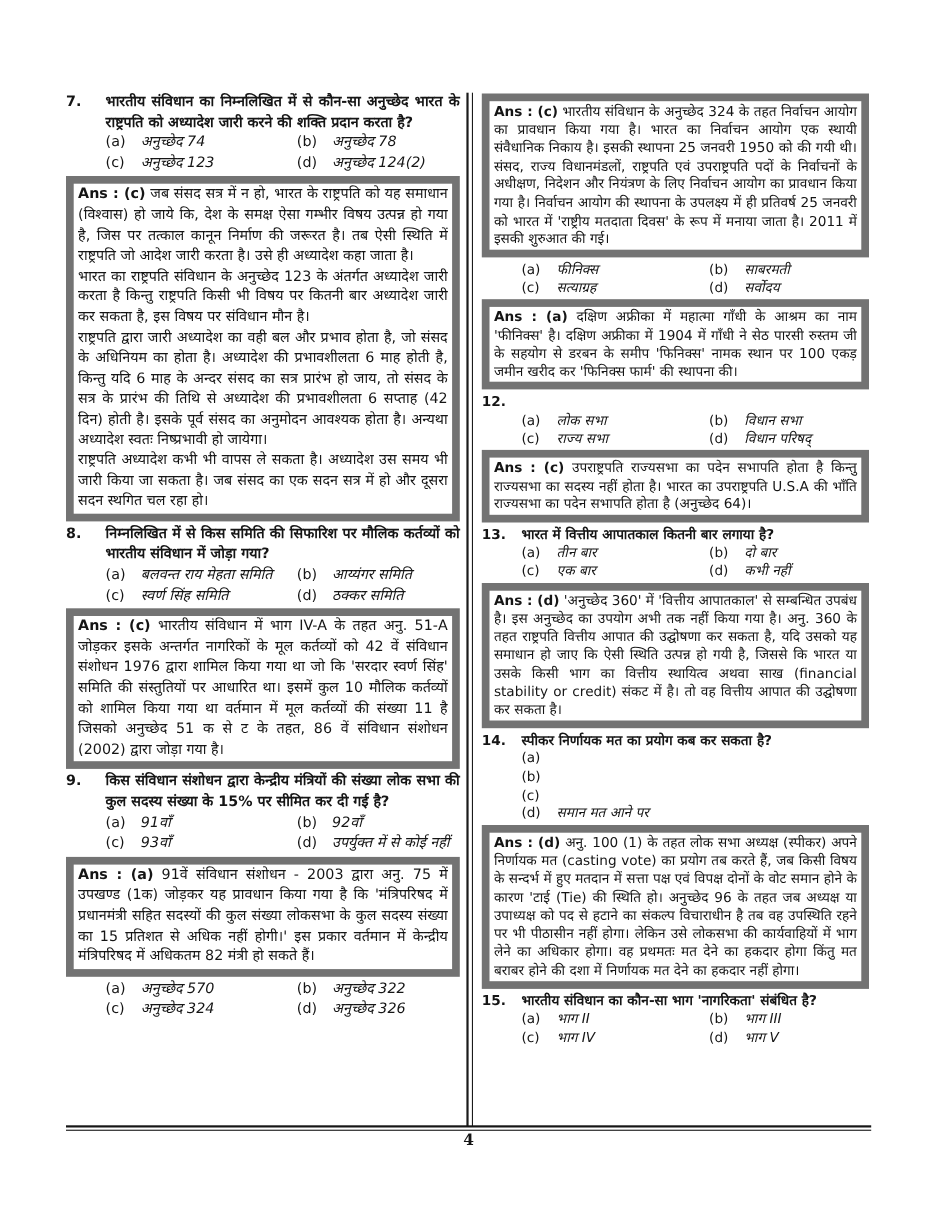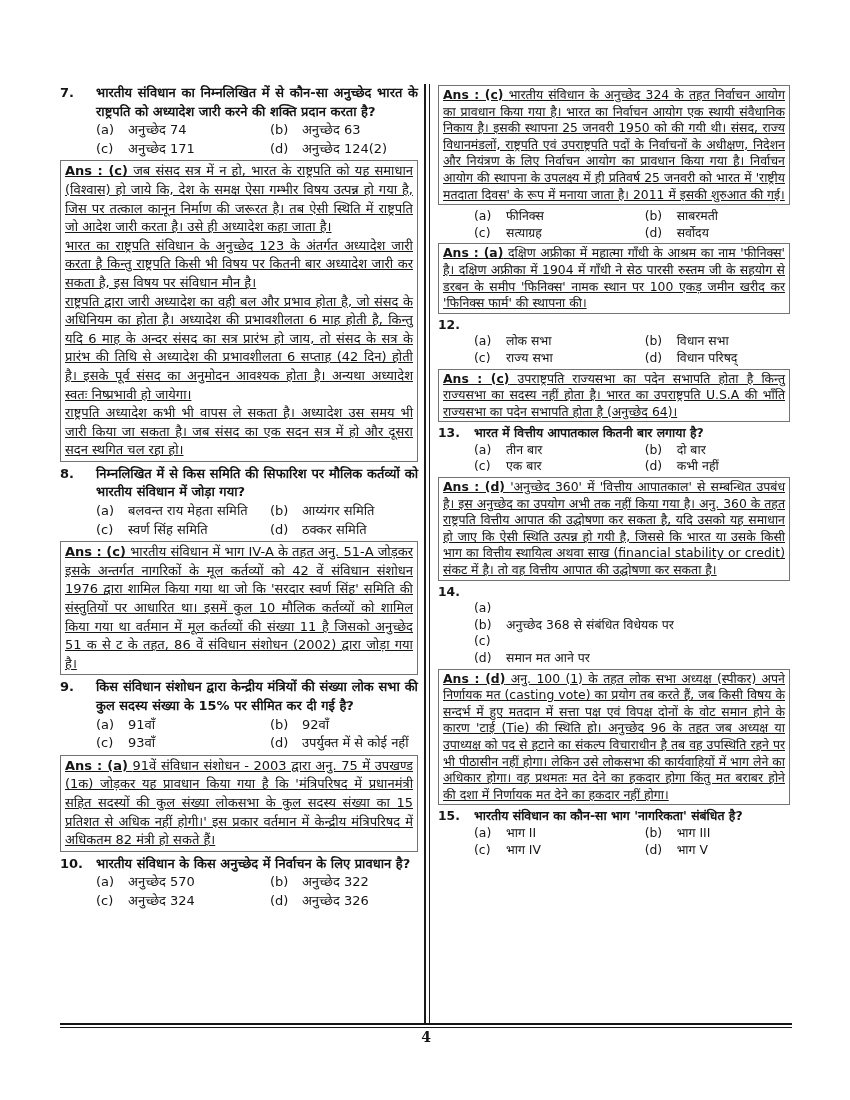--- a/index.html
+++ b/index.html
@@ -17,22 +17,22 @@
   .col-right{width:352px;padding-left:7px;font-size:12.4px;line-height:16.6px;}
   .divider{flex:0 0 3px;border-left:2px solid #1b1b1b;border-right:1px solid #1b1b1b;margin:0 1px;}
   .q{margin:0 0 2px 0;}
   .q-row{display:flex;}
   .q-num{font-weight:bold;flex:0 0 36px;}
   .q-text{flex:1;text-align:justify;font-weight:bold;}
   .opts{margin-left:36px;display:grid;grid-template-columns:54% 46%;}
   .opts.stacked{grid-template-columns:100%;}
   .opt{display:flex;}
   .opt-key{flex:0 0 32px;}
-  .opt-text{flex:1;}
-  .ans{border:1px solid #737373;padding:1px 4px;margin:1px 0 3px 0;text-align:justify;text-decoration:underline;}
+  .opt-text{flex:1;font-style:italic;}
+  .ans{border:7px solid #737373;padding:1px 4px;margin:1px 0 3px 0;text-align:justify;}
   .ans p{margin:0;}
   .ans b{font-weight:bold;}
   .rule{position:absolute;left:60px;top:1023px;width:732px;height:2px;
     border-top:2px solid #151515;border-bottom:1px solid #151515;}
   .pagenum{position:absolute;left:60px;top:1029px;width:732px;text-align:center;
     font-weight:bold;font-size:14px;font-family:"DejaVu Serif",serif;}
 </style>
 </head>
 <body>
 
@@ -46,25 +46,25 @@
           <span class="q-num">7.</span>
           <span class="q-text">भारतीय संविधान का निम्नलिखित में से कौन-सा अनुच्छेद भारत के राष्ट्रपति को अध्यादेश जारी करने की शक्ति प्रदान करता है?</span>
         </div>
         <div class="opts">
           <span class="opt">
               <span class="opt-key">(a)</span>
               <span class="opt-text">अनुच्छेद 74</span>
             </span>
           <span class="opt">
               <span class="opt-key">(b)</span>
-              <span class="opt-text">अनुच्छेद 63</span>
-            </span>
-          <span class="opt">
-              <span class="opt-key">(c)</span>
-              <span class="opt-text">अनुच्छेद 171</span>
+              <span class="opt-text">अनुच्छेद 78</span>
+            </span>
+          <span class="opt">
+              <span class="opt-key">(c)</span>
+              <span class="opt-text">अनुच्छेद 123</span>
             </span>
           <span class="opt">
               <span class="opt-key">(d)</span>
               <span class="opt-text">अनुच्छेद 124(2)</span>
             </span>
         </div>
       </div>
 
       <div class="ans">
         <p><b>Ans : (c)</b> <span>जब संसद सत्र में न हो, भारत के राष्ट्रपति को यह समाधान (विश्वास) हो जाये कि, देश के समक्ष ऐसा गम्भीर विषय उत्पन्न हो गया है, जिस पर तत्काल कानून निर्माण की जरूरत है। तब ऐसी स्थिति में राष्ट्रपति जो आदेश जारी करता है। उसे ही अध्यादेश कहा जाता है।</span></p>
@@ -125,24 +125,20 @@
               <span class="opt-text">उपर्युक्त में से कोई नहीं</span>
             </span>
         </div>
       </div>
 
       <div class="ans">
         <p><b>Ans : (a)</b> <span>91वें संविधान संशोधन - 2003 द्वारा अनु. 75 में उपखण्ड (1क) जोड़कर यह प्रावधान किया गया है कि 'मंत्रिपरिषद में प्रधानमंत्री सहित सदस्यों की कुल संख्या लोकसभा के कुल सदस्य संख्या का 15 प्रतिशत से अधिक नहीं होगी।' इस प्रकार वर्तमान में केन्द्रीय मंत्रिपरिषद में अधिकतम 82 मंत्री हो सकते हैं।</span></p>
       </div>
 
       <div class="q">
-        <div class="q-row">
-          <span class="q-num">10.</span>
-          <span class="q-text">भारतीय संविधान के किस अनुच्छेद में निर्वाचन के लिए प्रावधान है?</span>
-        </div>
         <div class="opts">
           <span class="opt">
               <span class="opt-key">(a)</span>
               <span class="opt-text">अनुच्छेद 570</span>
             </span>
           <span class="opt">
               <span class="opt-key">(b)</span>
               <span class="opt-text">अनुच्छेद 322</span>
             </span>
           <span class="opt">
@@ -244,28 +240,28 @@
         </div>
       </div>
 
       <div class="ans">
         <p><b>Ans : (d)</b> <span>'अनुच्छेद 360' में 'वित्तीय आपातकाल' से सम्बन्धित उपबंध है। इस अनुच्छेद का उपयोग अभी तक नहीं किया गया है। अनु. 360 के तहत राष्ट्रपति वित्तीय आपात की उद्घोषणा कर सकता है, यदि उसको यह समाधान हो जाए कि ऐसी स्थिति उत्पन्न हो गयी है, जिससे कि भारत या उसके किसी भाग का वित्तीय स्थायित्व अथवा साख (financial stability or credit) संकट में है। तो वह वित्तीय आपात की उद्घोषणा कर सकता है।</span></p>
       </div>
 
       <div class="q">
         <div class="q-row">
           <span class="q-num">14.</span>
+          <span class="q-text">स्पीकर निर्णायक मत का प्रयोग कब कर सकता है?</span>
         </div>
         <div class="opts stacked">
           <span class="opt">
               <span class="opt-key">(a)</span>
             </span>
           <span class="opt">
               <span class="opt-key">(b)</span>
-              <span class="opt-text">अनुच्छेद 368 से संबंधित विधेयक पर</span>
             </span>
           <span class="opt">
               <span class="opt-key">(c)</span>
             </span>
           <span class="opt">
               <span class="opt-key">(d)</span>
               <span class="opt-text">समान मत आने पर</span>
             </span>
         </div>
       </div>

